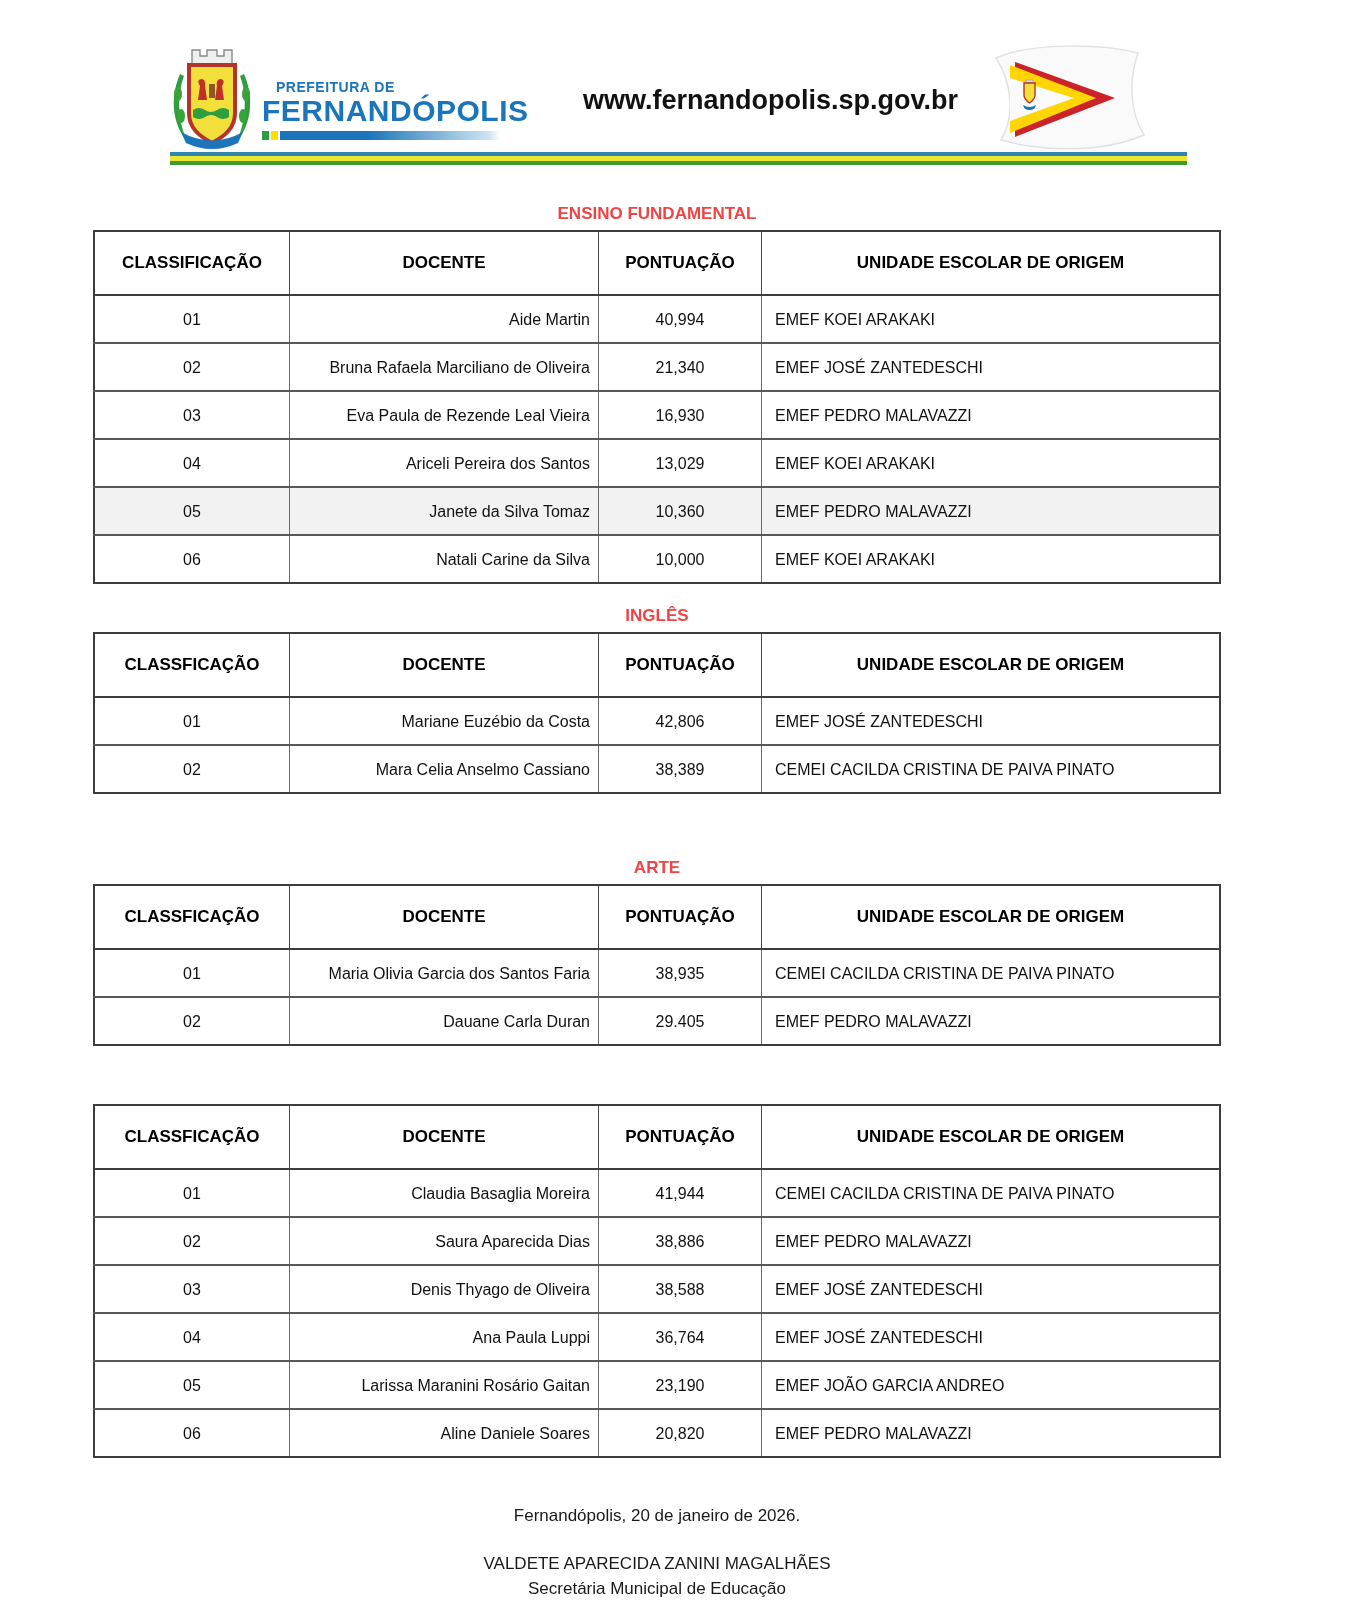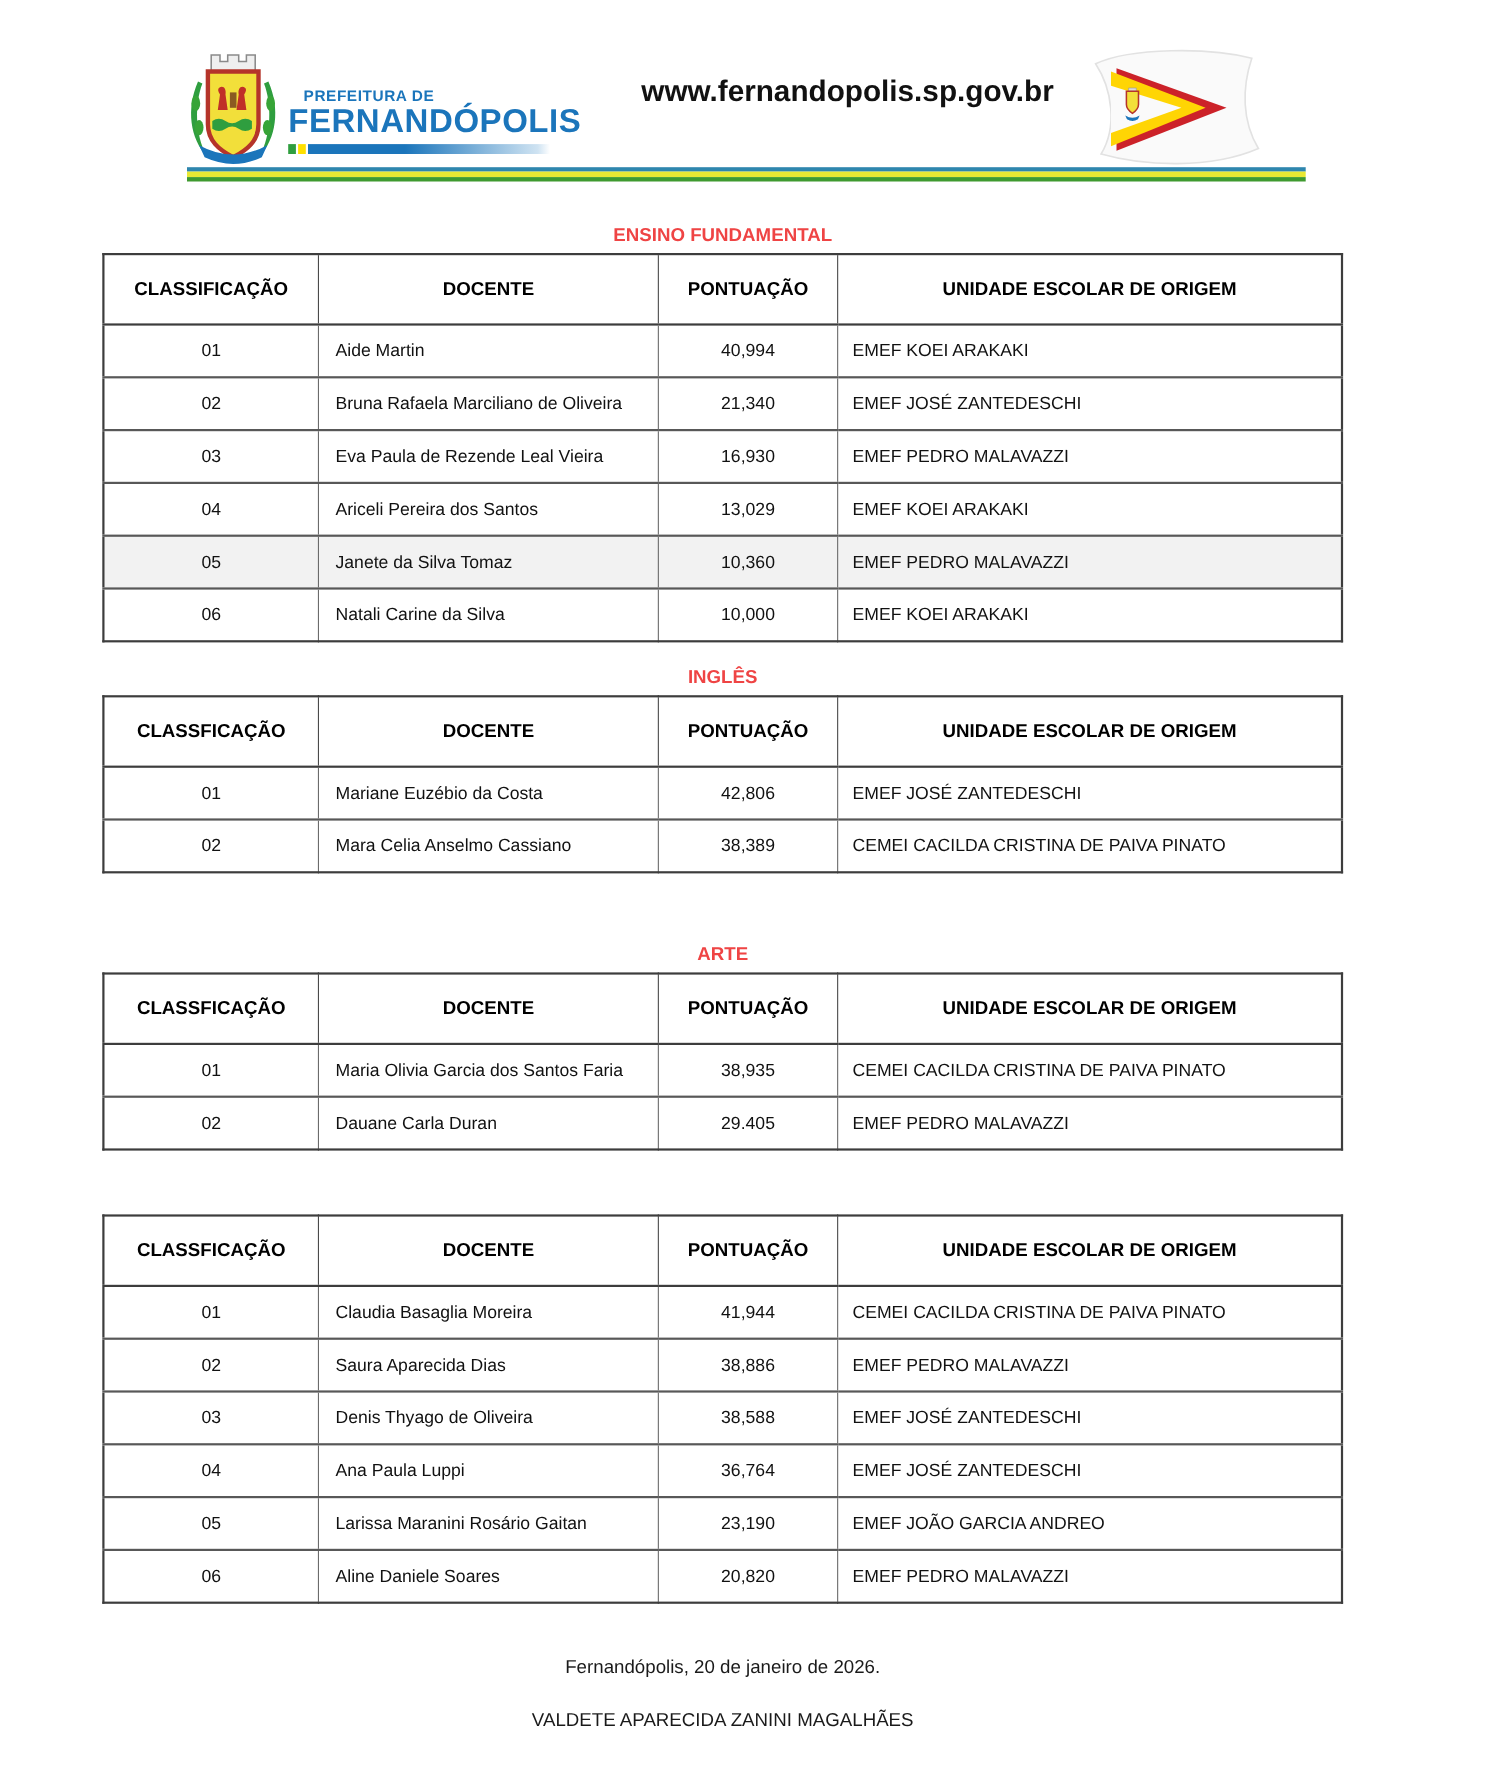--- a/index.html
+++ b/index.html
@@ -11,21 +11,21 @@
   
   .header { position:relative; height:166px; }
   .crest  { position:absolute; left:166px; top:44px; }
   .wordmark { position:absolute; left:262px; top:80px; line-height:1; }
   .wordmark .small { font-size:14px; font-weight:bold; color:var(--brand-blue,#1b75bb); letter-spacing:.5px;padding-left:14px; }
   .wordmark .big   { font-size:30px; font-weight:bold; color:var(--brand-blue,#1b75bb); letter-spacing:.5px; margin-top:2px; }
   .wordmark-bar { display:flex; height:9px; width:238px; margin-top:5px; }
   .wordmark-bar .g { width:7px; background:var(--crest-green,#2f9e3f); margin-right:2px; }
   .wordmark-bar .y { width:7px; background:#ffe000; margin-right:2px; }
   .wordmark-bar .b { flex:1; background:linear-gradient(to right, var(--brand-blue,#1b75bb) 40%, #cfe3f2 95%, #ffffff); }
-  .website { position:absolute; left:583px; top:68px; font-size:27px; font-weight:bold; color:#111; }
+  .website { position:absolute; left:583px; top:85px; font-size:27px; font-weight:bold; color:#111; }
   .flag { position:absolute; left:982px; top:36px; }
   .stripe { position:absolute; left:170px; top:152px; width:1017px; height:13px; }
   .stripe .band { height:33.3%; }
   .stripe .sb { background:var(--stripe-blue,#2e86ae); }
   .stripe .sy { background:var(--stripe-yellow,#e8e833); }
   .stripe .sg { background:var(--stripe-green,#3f9a2f); }
 
   
   .content { margin-left:93px; width:1128px; }
   .table-section { margin-top:38px; }
@@ -34,21 +34,21 @@
   .table-section:nth-child(4) { margin-top:58px; }
   .section-title { text-align:center; font-size:17px; font-weight:bold; margin:0 0 6px 0; color:#ef4444; }
   table { border-collapse:collapse; width:1128px; table-layout:fixed; border:2px solid #3d3d3d; }
   th { height:44px; font-size:17px; font-weight:bold; text-align:center; color:#000;
        border:1px solid #4a4a4a; border-bottom:2px solid #3d3d3d; padding:9px 6px; }
   td { height:42px; font-size:16px; vertical-align:middle; text-align:center; color:#111;
        border:1px solid #6b6b6b; border-top:2px solid #585858; padding:2px 8px; line-height:19px; }
   th:nth-child(1) { width:182px; }
   th:nth-child(2) { width:296px; }
   th:nth-child(3) { width:150px; }
-  td:nth-child(2) { text-align:left; padding-left:15px; }
+  td:nth-child(2) { text-align:right; padding-left:15px; }
   td:nth-child(4) { text-align:left; padding-left:13px; }
   tr.shaded { background:var(--row-shade,#f2f2f2); }
 
   
   .closing { text-align:center; }
   .dateline { margin-top:48px; font-size:17px; }
   .signatory-name { margin-top:28px; font-size:17px; font-weight:normal; }
   .signatory-role { margin-top:5px; font-size:17px; }
 </style>
 </head>
@@ -277,15 +277,16 @@
               <td>EMEF PEDRO MALAVAZZI</td>
             </tr>
           </tbody>
       </table>
     </section>
   </div>
 
   <div class="content closing">
     <div class="dateline">Fernandópolis, 20 de janeiro de 2026.</div>
     <div class="signatory-name">VALDETE APARECIDA ZANINI MAGALHÃES</div>
+    <div class="signatory-role">Secretária Municipal de Educação</div>
   </div>
 
 </div>
 
 </body></html>

